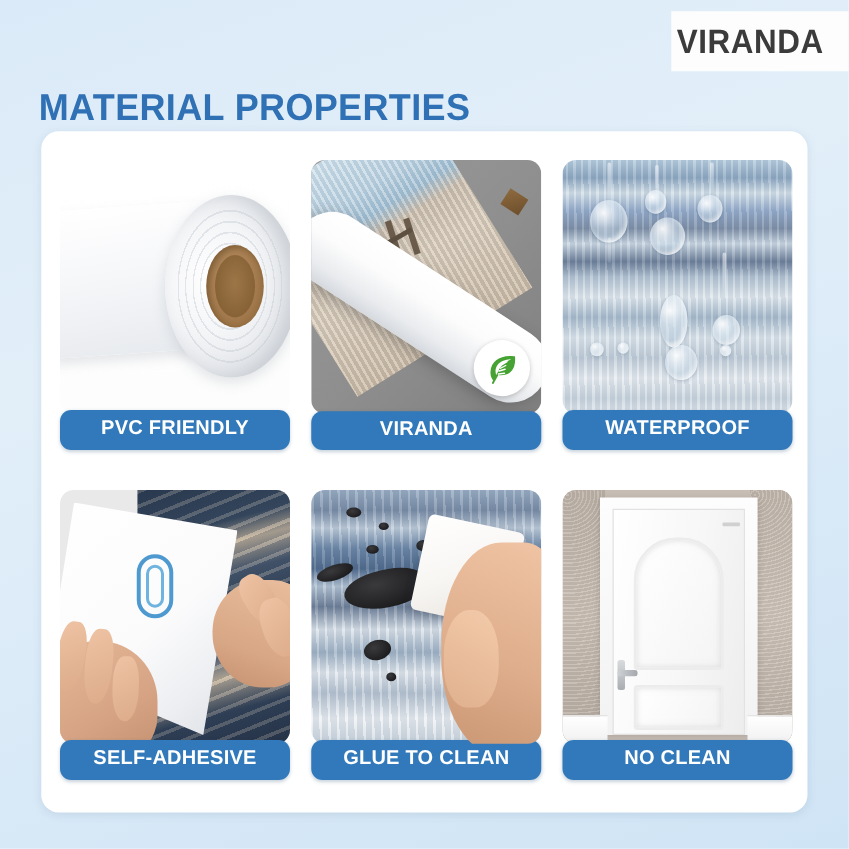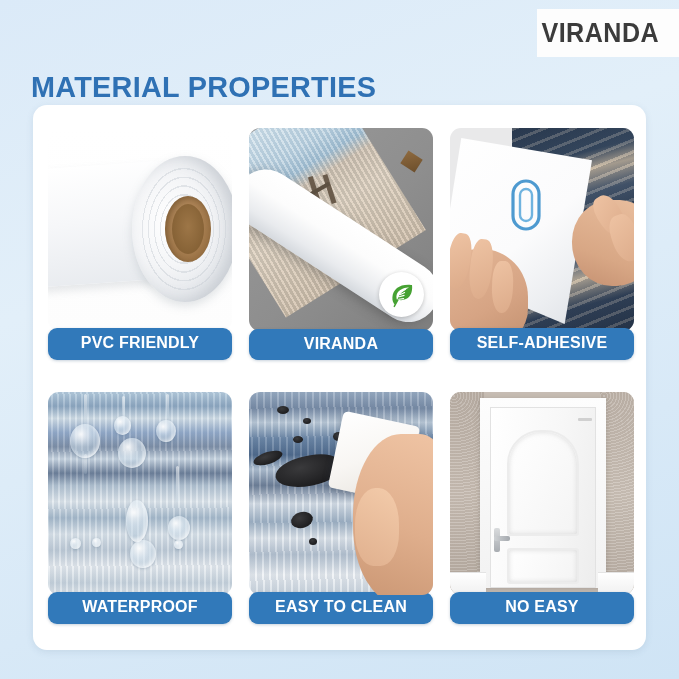--- a/index.html
+++ b/index.html
@@ -414,20 +414,43 @@
           </div>
         </div>
       </div>
       <div class="label two-line">
         <div>VIRANDA</div>
       </div>
     </div>
 
     <div class="card">
       <div class="thumb">
+        <div class="wp-bg">
+          <div class="trail" style="left:36px; top:2px; width:3px; height:34px;"></div>
+          <div class="trail" style="left:74px; top:4px; width:3px; height:26px;"></div>
+          <div class="trail" style="left:118px; top:2px; width:3px; height:24px;"></div>
+          <div class="trail" style="left:36px; top:62px; width:3px; height:20px;"></div>
+          <div class="trail" style="left:128px; top:74px; width:3px; height:36px;"></div>
+          <div class="drop" style="left:22px; top:32px; width:30px; height:34px;"></div>
+          <div class="drop" style="left:66px; top:24px; width:17px; height:19px;"></div>
+          <div class="drop" style="left:70px; top:46px; width:28px; height:30px;"></div>
+          <div class="drop" style="left:108px; top:28px; width:20px; height:22px;"></div>
+          <div class="drop" style="left:78px; top:108px; width:22px; height:42px;"></div>
+          <div class="drop" style="left:120px; top:124px; width:22px; height:24px;"></div>
+          <div class="drop" style="left:82px; top:148px; width:26px; height:28px;"></div>
+          <div class="drop" style="left:22px; top:146px; width:11px; height:11px;"></div>
+          <div class="drop" style="left:44px; top:146px; width:9px; height:9px;"></div>
+          <div class="drop" style="left:126px; top:148px; width:9px; height:9px;"></div>
+        </div>
+      </div>
+      <div class="label">WATERPROOF</div>
+    </div>
+
+    <div class="card">
+      <div class="thumb">
         <div class="sa-bg">
           <div class="sa-marble"></div>
           <div class="sa-peel"></div>
           <div class="sa-clip">
             <svg width="36" height="58" viewBox="0 0 36 58">
               <rect x="5" y="5" width="26" height="48" rx="13" fill="none" stroke="#4e9ad0" stroke-width="3.2"></rect>
               <rect x="12" y="13" width="12" height="32" rx="6" fill="none" stroke="#6fb3df" stroke-width="2.4"></rect>
             </svg>
           </div>
           <div class="sa-hand-l"></div>
@@ -437,75 +460,52 @@
           <div class="sa-hand-r"></div>
           <div class="sa-finger" style="right:12px; top:66px; width:24px; height:44px; transform:rotate(-32deg);"></div>
           <div class="sa-finger" style="right:-4px; top:86px; width:26px; height:48px; transform:rotate(-18deg);"></div>
         </div>
       </div>
       <div class="label">SELF-ADHESIVE</div>
     </div>
 
     <div class="card">
       <div class="thumb">
-        <div class="wp-bg">
-          <div class="trail" style="left:36px; top:2px; width:3px; height:34px;"></div>
-          <div class="trail" style="left:74px; top:4px; width:3px; height:26px;"></div>
-          <div class="trail" style="left:118px; top:2px; width:3px; height:24px;"></div>
-          <div class="trail" style="left:36px; top:62px; width:3px; height:20px;"></div>
-          <div class="trail" style="left:128px; top:74px; width:3px; height:36px;"></div>
-          <div class="drop" style="left:22px; top:32px; width:30px; height:34px;"></div>
-          <div class="drop" style="left:66px; top:24px; width:17px; height:19px;"></div>
-          <div class="drop" style="left:70px; top:46px; width:28px; height:30px;"></div>
-          <div class="drop" style="left:108px; top:28px; width:20px; height:22px;"></div>
-          <div class="drop" style="left:78px; top:108px; width:22px; height:42px;"></div>
-          <div class="drop" style="left:120px; top:124px; width:22px; height:24px;"></div>
-          <div class="drop" style="left:82px; top:148px; width:26px; height:28px;"></div>
-          <div class="drop" style="left:22px; top:146px; width:11px; height:11px;"></div>
-          <div class="drop" style="left:44px; top:146px; width:9px; height:9px;"></div>
-          <div class="drop" style="left:126px; top:148px; width:9px; height:9px;"></div>
-        </div>
-      </div>
-      <div class="label">WATERPROOF</div>
-    </div>
-
-    <div class="card">
-      <div class="thumb">
         <div class="ec-bg">
           <div class="stain" style="left:26px; top:64px; width:66px; height:30px; transform:rotate(-11deg); border-radius:50% 42% 46% 50%;"></div>
           <div class="stain" style="left:42px; top:120px; width:22px; height:16px; transform:rotate(-14deg);"></div>
           <div class="stain" style="left:28px; top:14px; width:12px; height:8px;"></div>
           <div class="stain" style="left:54px; top:26px; width:8px; height:6px;"></div>
           <div class="stain" style="left:44px; top:44px; width:10px; height:7px;"></div>
           <div class="stain" style="left:84px; top:40px; width:11px; height:9px;"></div>
           <div class="stain" style="left:60px; top:146px; width:8px; height:7px;"></div>
           <div class="stain" style="left:4px; top:60px; width:30px; height:12px; transform:rotate(-18deg);"></div>
           <div class="ec-cloth"></div>
           <div class="ec-hand"></div>
           <div class="ec-thumb"></div>
         </div>
       </div>
-      <div class="label">EASY TO CLEAN</div>
+      <div class="label">GLUE TO CLEAN</div>
     </div>
 
     <div class="card">
       <div class="thumb">
         <div class="ng-bg">
           <div class="ng-wall-l"></div>
           <div class="ng-wall-r"></div>
           <div class="ng-frame">
             <div class="ng-door">
               <div class="ng-panel-top"></div>
               <div class="ng-panel-bot"></div>
               <div class="ng-handle"></div>
               <div class="ng-handle2"></div>
             </div>
             <div class="ng-vent"></div>
           </div>
           <div class="ng-base-l"></div>
           <div class="ng-base-r"></div>
         </div>
       </div>
-      <div class="label">NO EASY</div>
+      <div class="label">NO CLEAN</div>
     </div>
 
   </div>
 </div>
 
 </body></html>

